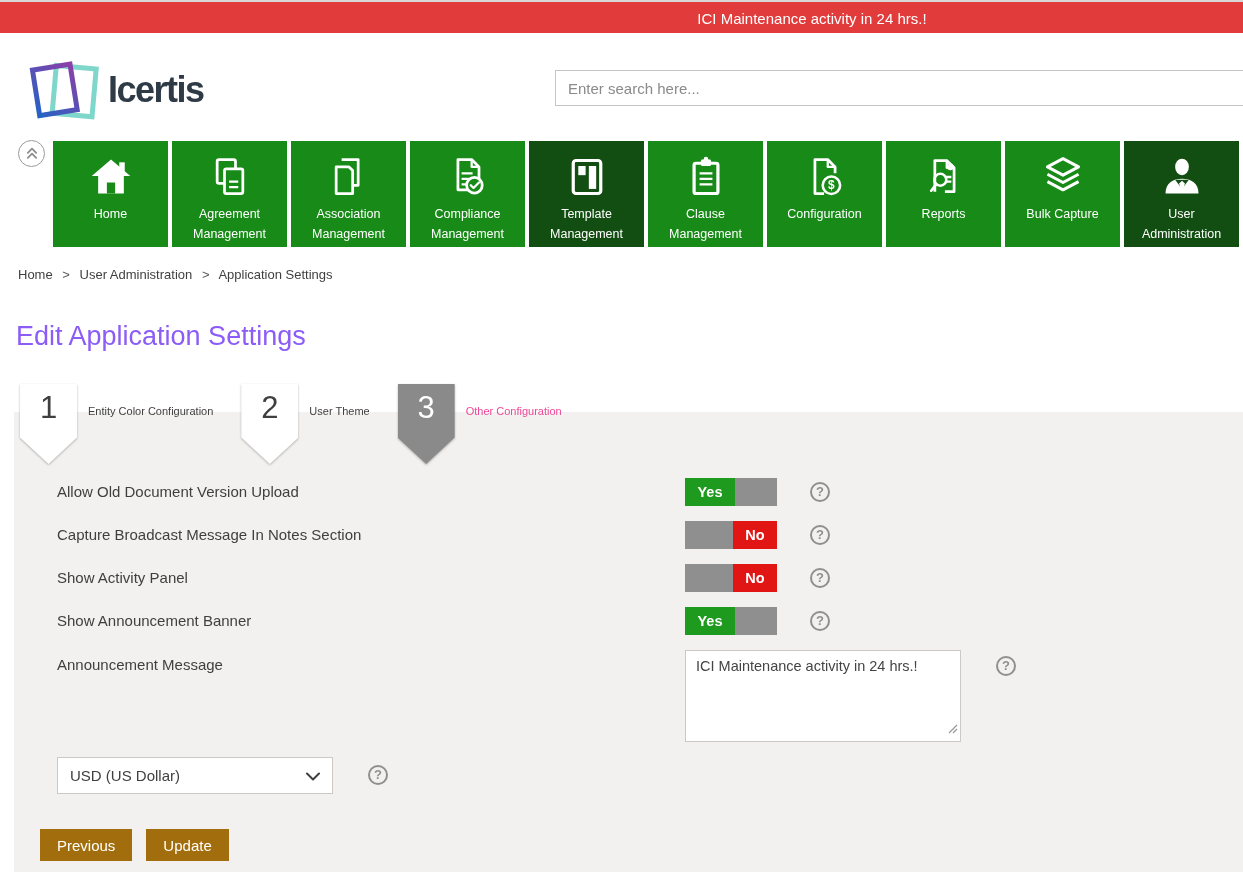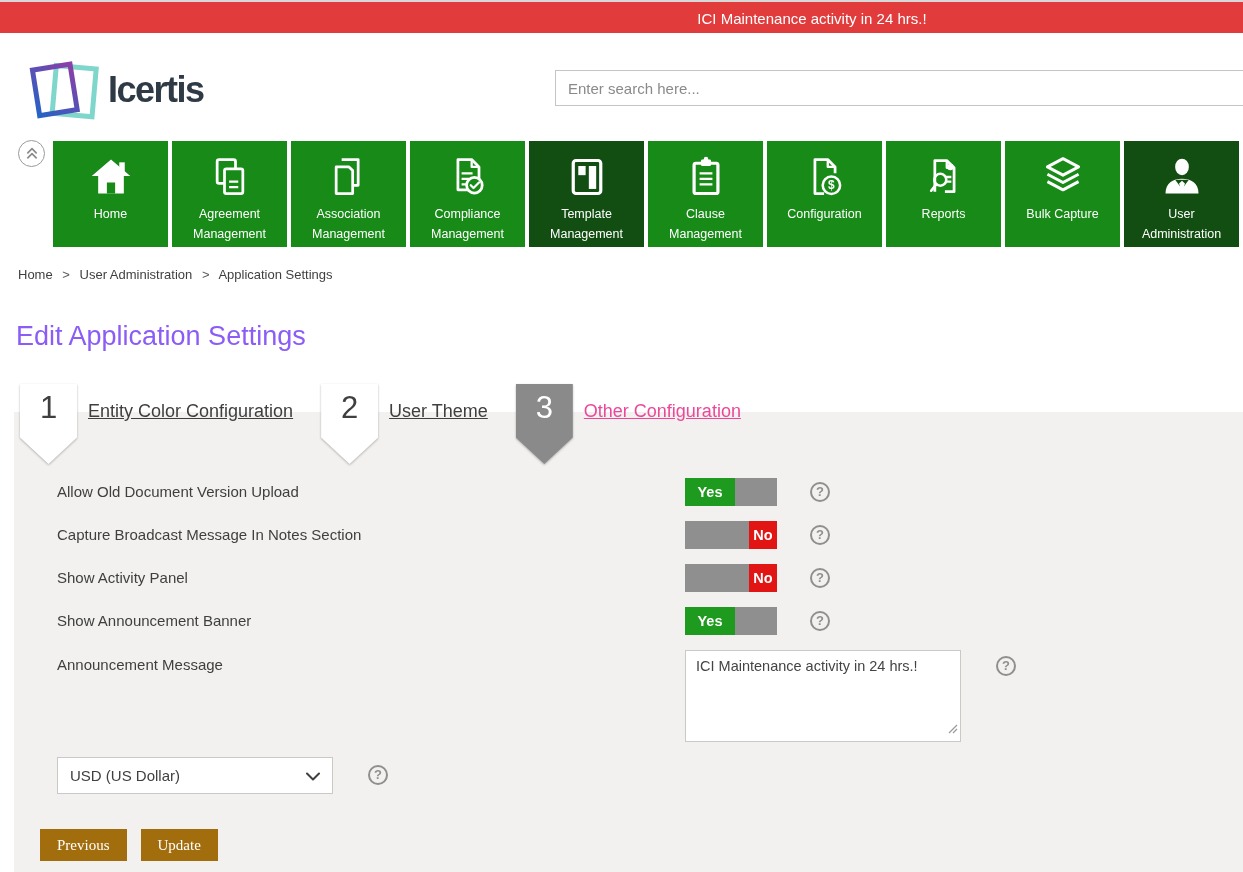--- a/index.html
+++ b/index.html
@@ -41,56 +41,56 @@
 
   
   .tabs-row { margin-top:30px; padding-left:20px; display:flex; height:54px; position:relative; z-index:2; background:transparent; }
   .tab { display:flex; cursor:pointer; }
   .tab-badge-wrap { filter:drop-shadow(0 1px 1px rgba(0,0,0,0.28)); height:80px; }
   .tab-badge { width:57px; height:80px;
     clip-path:polygon(0 0, 100% 0, 100% 67%, 50% 100%, 0 67%);
     background:#fff; display:flex; justify-content:center; padding-top:6px;
     font-size:31px; font-weight:300; color:#3F3F3F; }
   .tab[data-state="true"] .tab-badge { background:#8A8A8A; color:#fff; }
-  .tab-label { line-height:54px; font-size:18px; color:#3F3F3F; margin:0 28px 0 11px; white-space:nowrap;text-decoration:underline; }
+  .tab-label { line-height:54px; font-size:11px; color:#3F3F3F; margin:0 28px 0 11px; white-space:nowrap; }
   .tab[data-state="true"] .tab-label { color:#ec4899; }
 
   
   .content-panel { position:relative; z-index:1; margin-left:14px; margin-top:-26px;
     height:461px; background:#F2F1EF; padding:66px 0 0 43px; }
 
   .field-row { display:flex; margin-bottom:15px;gap:20px; }
   .field-label { width:608px; font-size:15px; color:#3F3F3F; line-height:28px; }
   .field-label.top { line-height:20px; padding-top:5px; }
 
   .toggle { position:relative; width:92px; height:28px; background:#8F8F8F; cursor:pointer; flex:0 0 auto;padding-left:8px; }
   .toggle-knob { position:absolute; top:0; height:28px; line-height:28px; text-align:center;
     color:#fff; font-size:14.5px; font-weight:600; }
   .toggle[data-state="Yes"] .toggle-knob { left:0; width:50px; background:#1E9B1E; }
-  .toggle[data-state="No"]  .toggle-knob { right:0; width:28px; background:#E21515; }
+  .toggle[data-state="No"]  .toggle-knob { right:0; width:44px; background:#E21515; }
 
   .help { width:20px; height:20px; border:2px solid #8F8F8F; border-radius:50%;
     color:#8F8F8F; font-size:13px; font-weight:700; text-align:center; line-height:15px;
     margin-left:13px; margin-top:4px; flex:0 0 auto; cursor:pointer; }
 
   .ta-wrap { position:relative; width:276px; }
   .announce-ta { width:276px; height:92px; border:1px solid #CBC8C6; padding:7px 10px;
     font-size:14.5px; color:#444; font-family:inherit; resize:none; outline:none; display:block; }
   .ta-resize { position:absolute; right:3px; bottom:4px; }
   .help.ta-help { margin-top:6px; margin-left:15px; }
 
   .currency-row { margin-top:12px; }
   .select-box { width:276px; height:37px; background:#fff; border:1px solid #CBC8C6;
     display:flex; align-items:center; padding:0 12px; font-size:15px; color:#3F3F3F; cursor:pointer; }
   .select-box .chev { margin-left:auto; }
   .help.sel-help { margin-top:8px; margin-left:15px; }
 
   .buttons-row { margin-top:35px; margin-left:-17px; display:flex; }
   .btn { background:#A26E0D; color:#fff; border:none; height:32px; padding:0 17px;
-    font-size:15px; font-family:Liberation Serif, serif; margin-right:14px; cursor:pointer; }
+    font-size:15px; font-family:Liberation Sans, sans-serif; margin-right:14px; cursor:pointer; }
 </style>
 </head>
 <body>
 
 <div class="topline"></div>
 
 <div class="banner">
   <span class="banner-text">ICI Maintenance activity in 24 hrs.!</span>
 </div>
 

